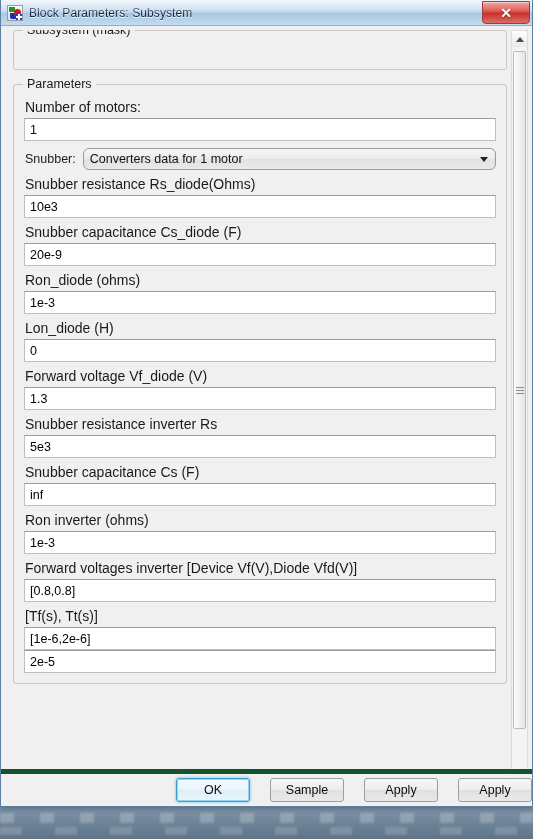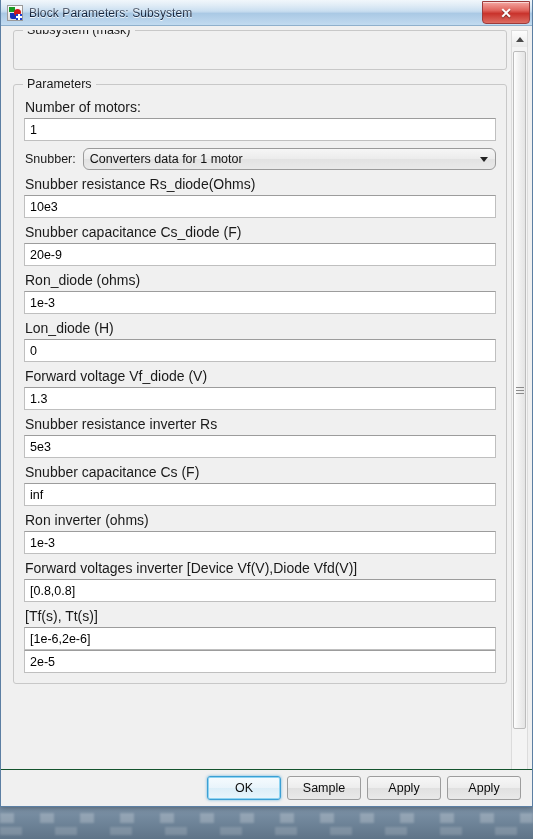--- a/index.html
+++ b/index.html
@@ -241,26 +241,26 @@
   #sb-thumb .grip i {
     display: block; height: 1px; background: #8b8b8b; margin-bottom: 2px;
   }
 
   
   #buttonbar {
     position: absolute;
     left: 0; right: 0; bottom: 0;
     height: 37px;
     background: #f0f0f0;
-    border-top: 1px solid #14532d;
+    border-top: 5px solid #14532d;
     display: flex;
     align-items: center;
     justify-content: flex-end;
-    padding-right: 11px;
-    gap: 6px;
+    padding-right: 0;
+    gap: 20px;
     box-sizing: border-box;
   }
   .dlg-btn {
     box-sizing: border-box;
     width: 74px;
     height: 24px;
     font-family: "Liberation Sans", sans-serif;
     font-size: 12.5px;
     color: #0d0d0d;
     background: linear-gradient(180deg,#f7f7f7 0%, #ededed 48%, #e0e0e0 50%, #e9e9e9 100%);

